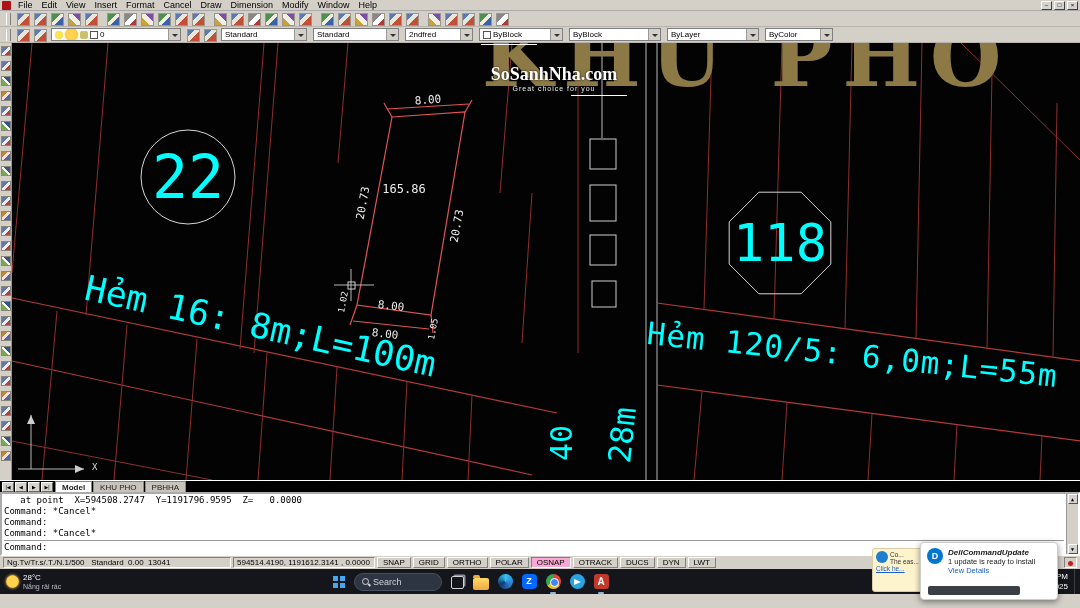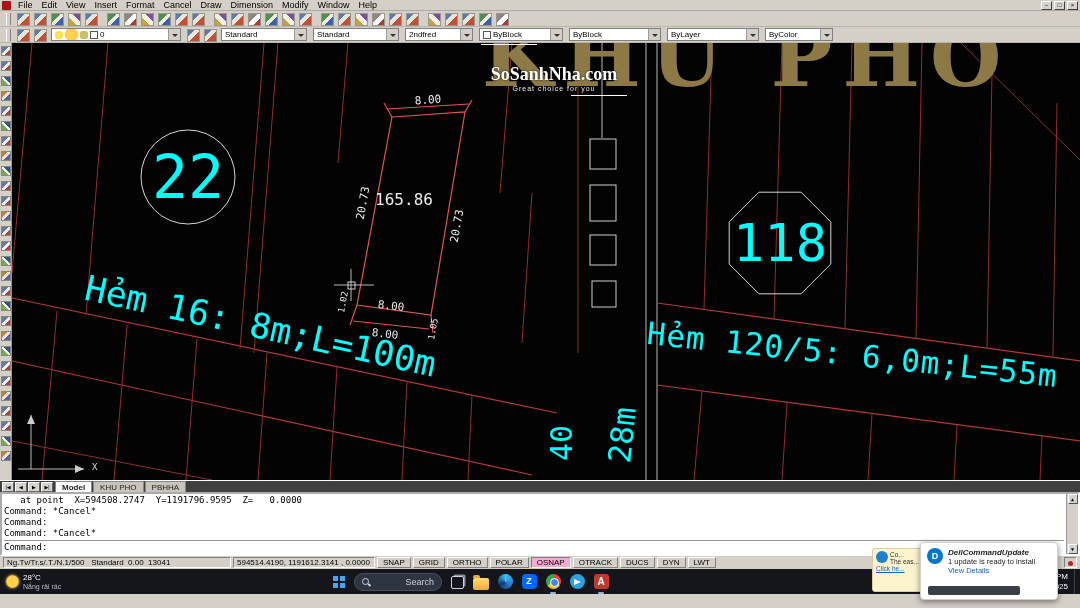--- a/index.html
+++ b/index.html
@@ -69,37 +69,37 @@
   .dim{color:#ececec;font-size:11px;}
   .zone22{left:176px;top:134px;font-size:60px;}
   .zone118{left:768px;top:200px;font-size:52px;}
   .street1{left:78px;top:225px;font-size:35px;transform:rotate(12.5deg);transform-origin:left top;}
   .street2{left:637px;top:272px;font-size:31px;transform:rotate(6deg);transform-origin:left top;letter-spacing:1px;}
   .vert40{left:549px;top:400px;font-size:30px;transform:translate(-50%,-50%) rotate(-90deg);}
   .vert28{left:610px;top:392px;font-size:31px;transform:translate(-50%,-50%) rotate(-84deg);}
   .dimtop{left:416px;top:57px;transform:translate(-50%,-50%) rotate(-4deg);}
   .dimleft{left:351px;top:160px;transform:translate(-50%,-50%) rotate(-80deg);}
   .dimright{left:445px;top:183px;transform:translate(-50%,-50%) rotate(-80deg);}
-  .area{left:392px;top:156px;font-size:16px;transform:translate(-50%,-50%);}
+  .area{left:392px;top:146px;font-size:12px;transform:translate(-50%,-50%);}
   .dimbot{left:379px;top:263px;transform:translate(-50%,-50%) rotate(6deg);}
   .dimoff{left:373px;top:291px;transform:translate(-50%,-50%) rotate(6deg);}
   .s102{left:331px;top:259px;font-size:9px;transform:translate(-50%,-50%) rotate(-80deg);}
   .s105{left:421px;top:286px;font-size:9px;transform:translate(-50%,-50%) rotate(-80deg);}
   .bigtan{position:absolute;left:470px;top:-34px;font-family:"DejaVu Serif",serif;font-weight:bold;font-size:82px;letter-spacing:10px;color:#8c7946;white-space:nowrap;}
   .ucsx{left:80px;top:419px;color:#ddd;font-size:9px;}
 
   .watermark{position:absolute;left:469px;top:1px;width:146px;text-align:center;color:#fff;z-index:5;padding:20px 0 4px;}
   .wm-title{font-size:18px;font-weight:bold;font-family:"Liberation Serif",serif;text-shadow:0 0 2px #000;}
   .wm-sub{font-size:7px;letter-spacing:1px;color:#eee;}
   .wm-line{position:absolute;height:1px;background:#fff;width:56px;}
   .wm-line.tl{left:0;top:0;}
   .wm-line.br{right:0;bottom:0;}
 
   
-  .tabsrow{height:12px;background:#404040;display:flex;align-items:flex-end;font-size:8px;border-top:1px solid #fff;padding-left:2px;}
+  .tabsrow{height:12px;background:#000000;display:flex;align-items:flex-end;font-size:8px;border-top:1px solid #fff;padding-left:2px;}
   .tab-nav{width:12px;height:10px;background:#d6d3ce;border:1px solid;border-color:#fff #666 #666 #fff;font-size:5px;line-height:8px;text-align:center;margin-right:1px;}
   [data-name="tab-first-button"]::after{content:"|◀";}
   [data-name="tab-prev-button"]::after{content:"◀";}
   [data-name="tab-next-button"]::after{content:"▶";}
   [data-name="tab-last-button"]::after{content:"▶|";}
   .tab{padding:0 6px;height:11px;line-height:11px;background:#c8c4bc;border:1px solid #888;border-bottom:none;margin-left:1px;color:#222;}
   .tab.active{background:#fff;font-weight:bold;}
 
   
   .cmdwin{height:64px;background:#fff;border:2px inset #fff;position:relative;font-family:"DejaVu Sans Mono",monospace;font-size:9px;color:#000;}
@@ -124,21 +124,21 @@
 
   
   .taskbar{height:25px;background:#14161c;position:relative;color:#fff;}
   .tb-left{position:absolute;left:6px;top:0;height:25px;display:flex;align-items:center;gap:4px;}
   .sun{width:13px;height:13px;border-radius:50%;background:radial-gradient(circle,#ffd34d 0 55%,#f9a825 80%);box-shadow:0 0 3px #ffd34d;}
   .wtext{line-height:9px;}
   .wtemp{font-size:8px;}
   .wdesc{font-size:7px;color:#b9bec7;}
   .tb-center{position:absolute;left:330px;top:0;height:25px;display:flex;align-items:center;gap:6px;}
   .start-icon{width:12px;height:12px;background-image:linear-gradient(#46a6f0,#46a6f0),linear-gradient(#46a6f0,#46a6f0),linear-gradient(#46a6f0,#46a6f0),linear-gradient(#46a6f0,#46a6f0);background-size:5px 5px;background-position:0 0,7px 0,0 7px,7px 7px;background-repeat:no-repeat;}
-  .search-pill{width:88px;height:17px;border-radius:9px;background:#2e3542;border:1px solid #474f5e;display:flex;align-items:center;gap:4px;padding:8px 7px;font-size:9px;color:#cfd3da;justify-content:space-between;}
+  .search-pill{width:88px;height:17px;border-radius:9px;background:#2e3542;border:1px solid #474f5e;display:flex;align-items:center;gap:4px;padding:8px 7px;font-size:9px;color:#cfd3da;}
   .mag{width:7px;height:7px;border:1.5px solid #cfd3da;border-radius:50%;position:relative;flex:0 0 auto;}
   .mag::after{content:"";position:absolute;left:5px;top:5px;width:3px;height:1.5px;background:#cfd3da;transform:rotate(45deg);}
   .tico{width:18px;height:18px;display:flex;align-items:center;justify-content:center;position:relative;}
   .tico.open::after{content:"";position:absolute;bottom:-3px;left:6px;width:6px;height:2px;border-radius:2px;background:#8fb4d8;}
   [data-name="task-view-icon"]{border:1.5px solid #cfd3da;border-radius:2px;width:13px;height:13px;margin-top:2px;box-shadow:2px -2px 0 -0.5px #8a919c;}
   [data-name="file-explorer-icon"]{width:16px;height:12px;background:linear-gradient(#ffd96b,#f2a93b);border-radius:2px;margin-top:4px;position:relative;}
   [data-name="file-explorer-icon"]::before{content:"";position:absolute;left:0;top:-3px;width:7px;height:3px;background:#f2a93b;border-radius:2px 2px 0 0;}
   [data-name="microsoft-edge-icon"]{width:15px;height:15px;border-radius:50%;background:conic-gradient(#35c1f1,#2b7cd3,#0d3b70,#35c1f1);}
   [data-name="zalo-icon"]{width:15px;height:15px;border-radius:4px;background:#0068ff;color:#fff;font-size:9px;font-weight:bold;text-align:center;line-height:15px;}
   [data-name="zalo-icon"]::after{content:"Z";}

